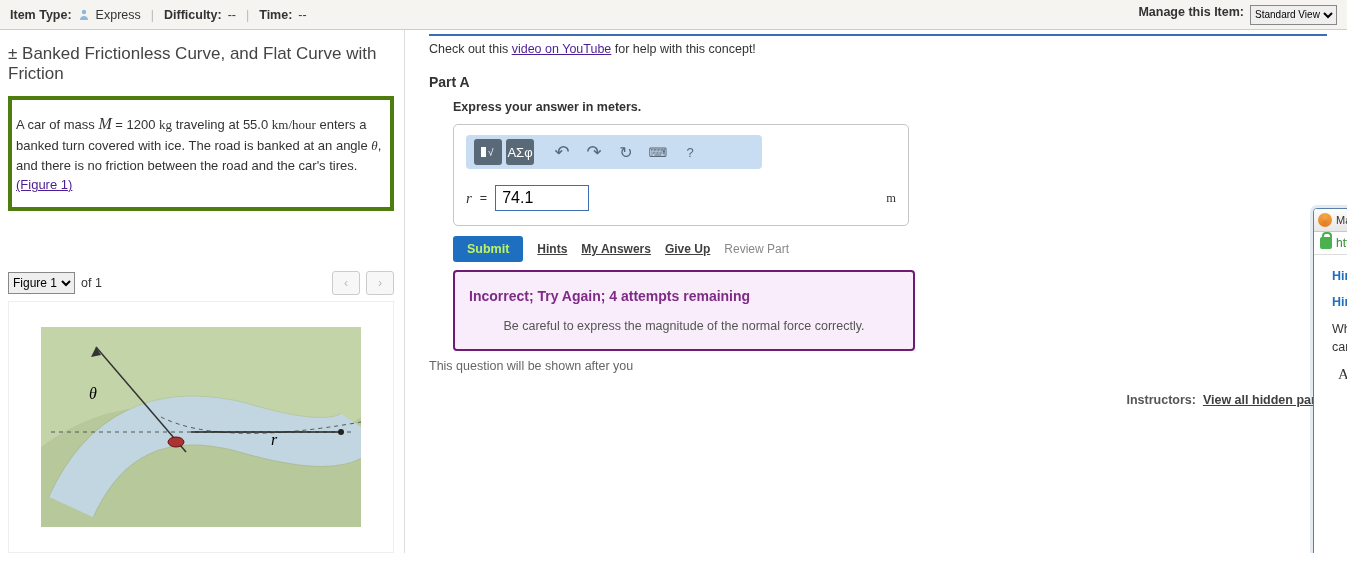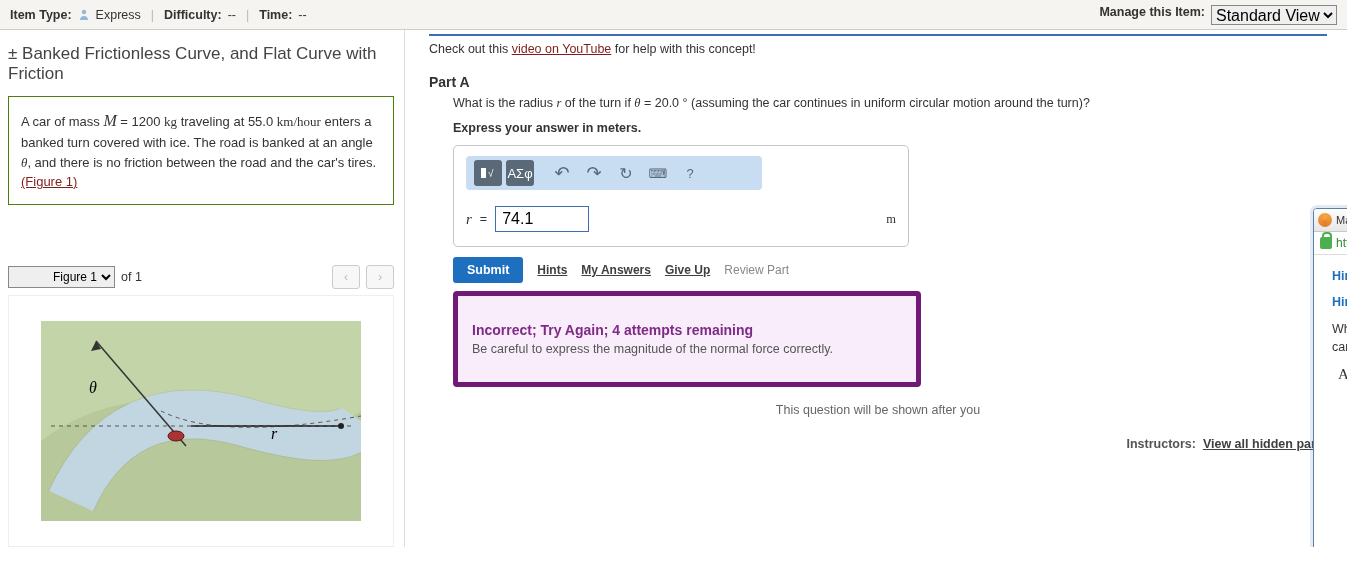--- a/index.html
+++ b/index.html
@@ -1,51 +1,51 @@
 <!DOCTYPE html>
 <html><head>
 <meta charset="utf-8">
 <style>
   body { margin:0; font-family:Arial,Helvetica,sans-serif; font-size:12.5px; color:#333; background:#fff; }
   .topbar { background:#f5f4f0; border-bottom:1px solid #ccc; height:29px; display:flex; align-items:center; padding:0 10px; justify-content:space-between;}
   .topbar .left { display:flex; align-items:flex-start; gap:6px;}
   .tb-label { font-weight:bold;}
   .sep { color:#bbb; margin:0 4px;}
-  .topbar select { font-size:16px; height:20px; border:1px solid #888;}
+  .topbar select { font-size:10px; height:20px; border:1px solid #888;}
   .content { display:flex; }
   .leftcol { width:405px; border-right:1px solid #ddd; padding:10px 10px 0 8px; box-sizing:border-box;}
   .rightcol { flex:1; padding:4px 20px 10px 24px; position:relative; }
   .accent { height:2px; background:#3d6db5; margin-bottom:6px;}
   .problem-title { font-size:17px; color:#444; margin:4px 0 12px 0;}
-  .problem-box { border:1px solid #4d7c0f; padding:12px 12px; font-size:13px; line-height:1.5; color:#333;}
+  .problem-box { border:4px solid #4d7c0f; padding:12px 4px; font-size:13px; line-height:1.5; color:#333;}
   .problem-box .ital { font-style:italic; font-family:"Times New Roman",serif;}
-  .link { color:#7f1d1d; text-decoration:underline; cursor:pointer;}
+  .link { color:#4c1d95; text-decoration:underline; cursor:pointer;}
   .figbar { margin-top:60px; display:flex; align-items:center; gap:6px;}
-  .figbar select { height:22px; border:1px solid #888; font-size:12px;padding-left:40px;}
+  .figbar select { height:22px; border:1px solid #888; font-size:12px;}
   .navbtn { width:26px; height:22px; border:1px solid #ccc; background:#f7f7f7; border-radius:3px; display:flex; align-items:center; justify-content:center; color:#bbb; cursor:pointer;}
   .figbox { margin-top:6px; border:1px solid #eee; height:250px; display:flex; align-items:center; justify-content:center;}
   .yt-head { color:#2b5fb3; font-size:15px; margin:6px 0 8px 0;}
   .part-head { font-weight:bold; font-size:14px; margin:18px 0 6px 0;}
   .indent { margin-left:24px;}
   .answer-box { border:1px solid #c5c5c5; border-radius:5px; margin-top:10px; padding:10px 12px 14px 12px; width:430px;}
   .toolbar { background:#c8dcf2; border-radius:4px; padding:4px 8px; display:flex; align-items:center; gap:4px; width:280px;}
   .tbtn { width:28px; height:26px; border-radius:3px; display:flex; align-items:center; justify-content:center; color:#fff; font-size:13px; cursor:pointer;}
   .tbtn.dark { background:#5a6978;}
   .tbtn.ic { color:#5a6978; background:transparent;}
   .eqline { display:flex; align-items:center; margin-top:16px; justify-content:space-between;}
   .eq-left { display:flex; align-items:center; gap:8px;}
   .eq-input { width:80px; height:24px; border:1px solid #3d6db5; font-size:16px; padding:0 6px;}
   .unit { font-family:"Times New Roman",serif;}
   .action-row { margin-top:10px; display:flex; align-items:center; gap:14px; font-size:12px;}
-  .submit { background:#1f6fc1; color:#ffffff; border:none; border-radius:3px; padding:6px 14px; font-weight:bold; cursor:pointer; font-size:12.5px;}
+  .submit { background:#1f6fc1; color:#bef264; border:none; border-radius:3px; padding:6px 14px; font-weight:bold; cursor:pointer; font-size:12.5px;}
   .alink { color:#404040; font-weight:bold; text-decoration:underline; cursor:pointer;}
   .grey { color:#888;}
-  .feedback { margin-top:8px; width:430px; border:5px solid #701a75; background:#f9edfb; border-radius:4px; padding:26px 14px;}
+  .feedback { margin-top:8px; width:430px; border:2px solid #701a75; background:#f9edfb; border-radius:4px; padding:16px 14px;}
   .feedback .fb-head { color:#7e2a86; font-weight:bold; font-size:14px;}
-  .feedback .fb-body { color:#555; font-size:12.5px; margin-top:4px;}
+  .feedback .fb-body { color:#555; font-size:12.5px; margin-top:15px;text-align:center;}
   .instr { color:#555; font-weight:bold;}
   
   .popup { position:absolute; left:908px; top:178px; width:420px; height:370px; border:1px solid #5a7fa8; border-radius:4px; background:#fff; box-shadow:0 0 0 3px rgba(120,150,190,0.2); overflow:hidden;}
   .pop-chrome { height:22px; background:linear-gradient(#fdfdfd,#e7e7e7); border-bottom:1px solid #c8c8c8; display:flex; align-items:center; padding:0 4px; font-size:11px; justify-content:space-between;}
   .pop-chrome .pc-left { display:flex; align-items:center; gap:4px; overflow:hidden;}
   .urlbar { height:22px; border-bottom:1px solid #ddd; display:flex; align-items:center; padding:0 6px; font-size:12px; gap:4px;}
   .lock { width:12px; height:12px; background:#4caf50; border-radius:2px; position:relative;}
   .lock::before{ content:""; position:absolute; top:-5px; left:2px; width:6px; height:6px; border:2px solid #4caf50; border-bottom:none; border-radius:4px 4px 0 0;}
   .url-green { color:#2e8b2e;}
   .pop-body { height:calc(100% - 44px); overflow-y:auto; position:relative;}
@@ -119,23 +119,20 @@
   </div>
 
   <div class="rightcol">
     <div class="accent"></div>
     <div>
       <span>Check out this </span><span class="link">video on YouTube</span><span> for help with this concept!</span>
     </div>
 
     <div class="part-head">Part A</div>
     <div class="indent">
-      <div>
-        <span>What is the radius </span><span class="serif" style="font-style:italic">r</span><span> of the turn if </span><span class="serif" style="font-style:italic">θ</span><span> = 20.0 ° </span><span>(assuming the car continues in uniform circular motion around the turn)?</span>
-      </div>
       <div style="font-weight:bold;margin-top:10px">Express your answer in meters.</div>
 
       <div class="answer-box">
         <div class="toolbar">
           <div class="tbtn dark">
               <svg width="16" height="14">
                 <rect x="1" y="2" width="5" height="10" fill="#fff"></rect>
                 <text x="8" y="11" fill="#fff" font-size="10">√</text>
               </svg>
             </div>
@@ -164,21 +161,21 @@
         <span class="alink">Give Up</span>
         <span class="grey">Review Part</span>
       </div>
 
       <div class="feedback">
         <div class="fb-head">Incorrect; Try Again; 4 attempts remaining</div>
         <div class="fb-body">Be careful to express the magnitude of the normal force correctly.</div>
       </div>
     </div>
 
-    <div style="text-align:center;color:#666;margin-top:16px">This question will be shown after you</div>
+    <div style="text-align:left;color:#666;margin-top:8px">This question will be shown after you</div>
     <div style="text-align:right;margin-top:20px">
       <span class="instr">Instructors:</span>
       &nbsp;<span class="alink">View all hidden parts</span>
     </div>
 
     <div class="popup">
       <div class="pop-chrome">
         <div class="pc-left">
           <span style="width:14px;height:14px;border-radius:7px;background:conic-gradient(#f4a542,#e27d2a,#f4a542);display:inline-block"></span>
           <span style="white-space:nowrap">MasteringPhysics: Walker, Physics 5e Demo Assign...</span>

